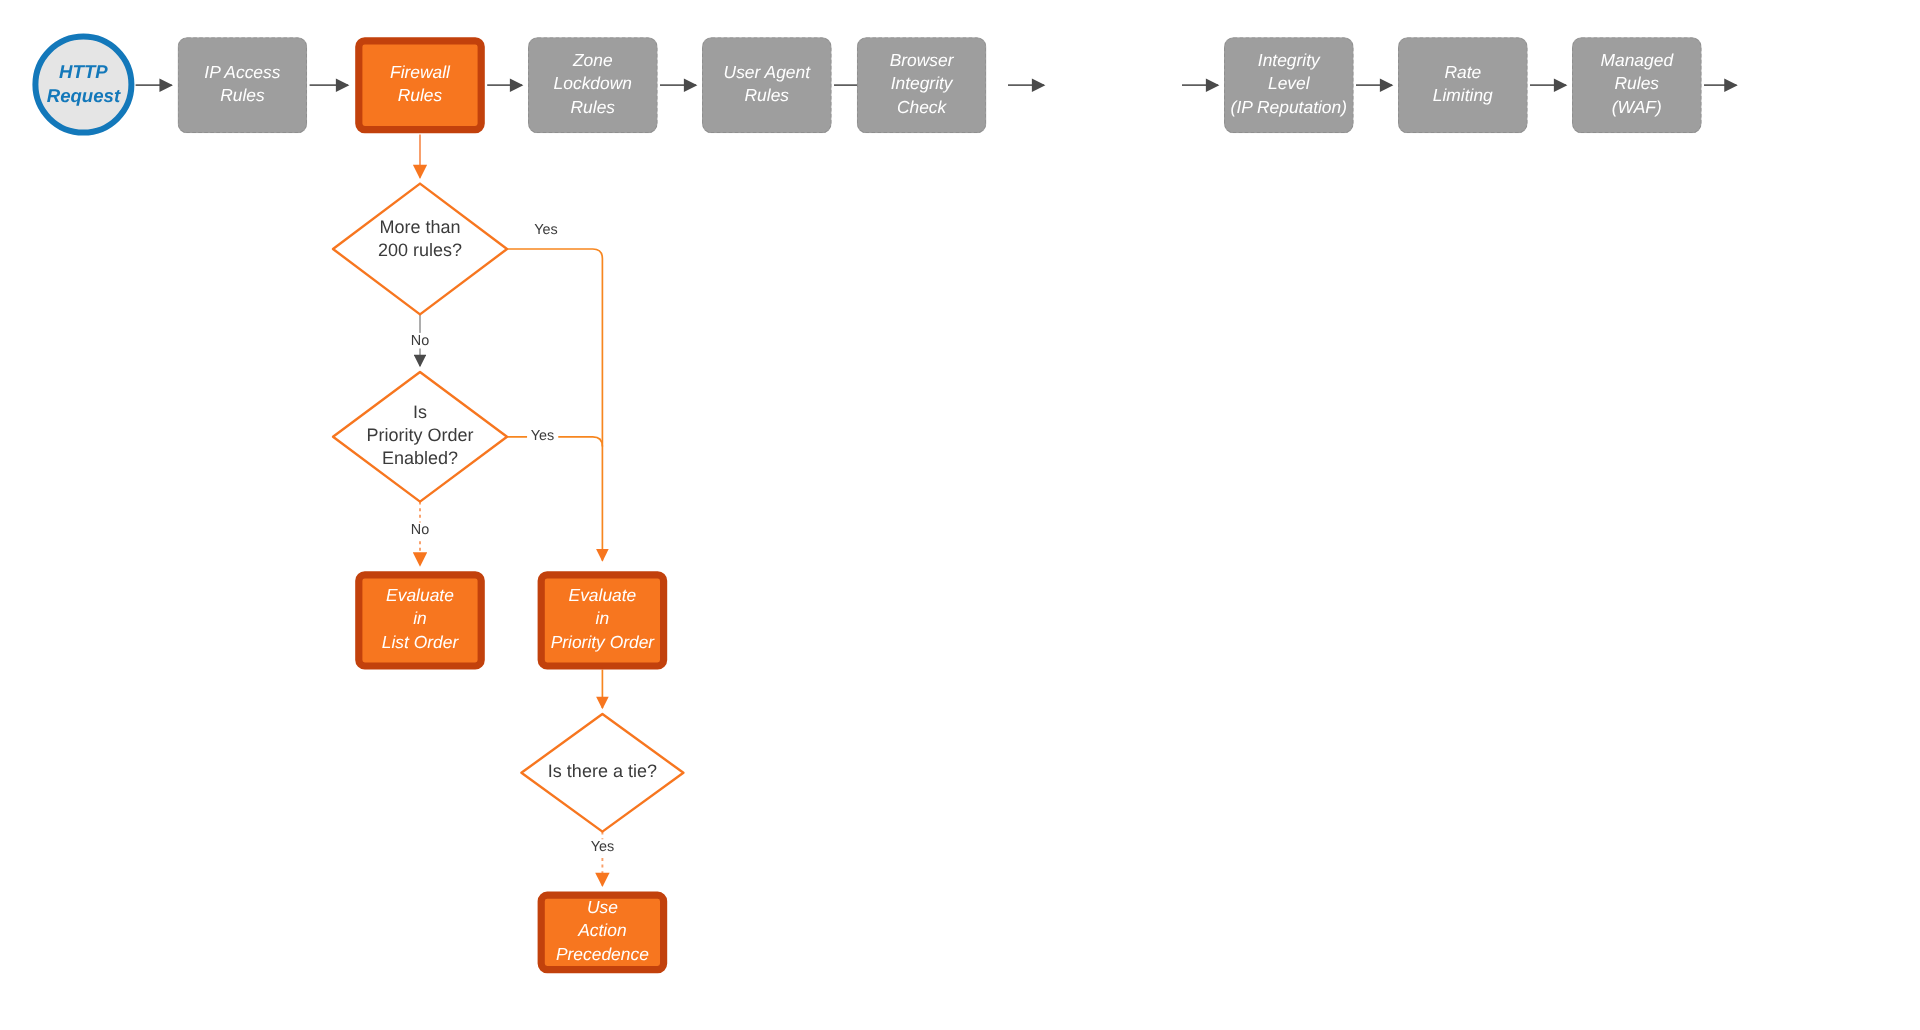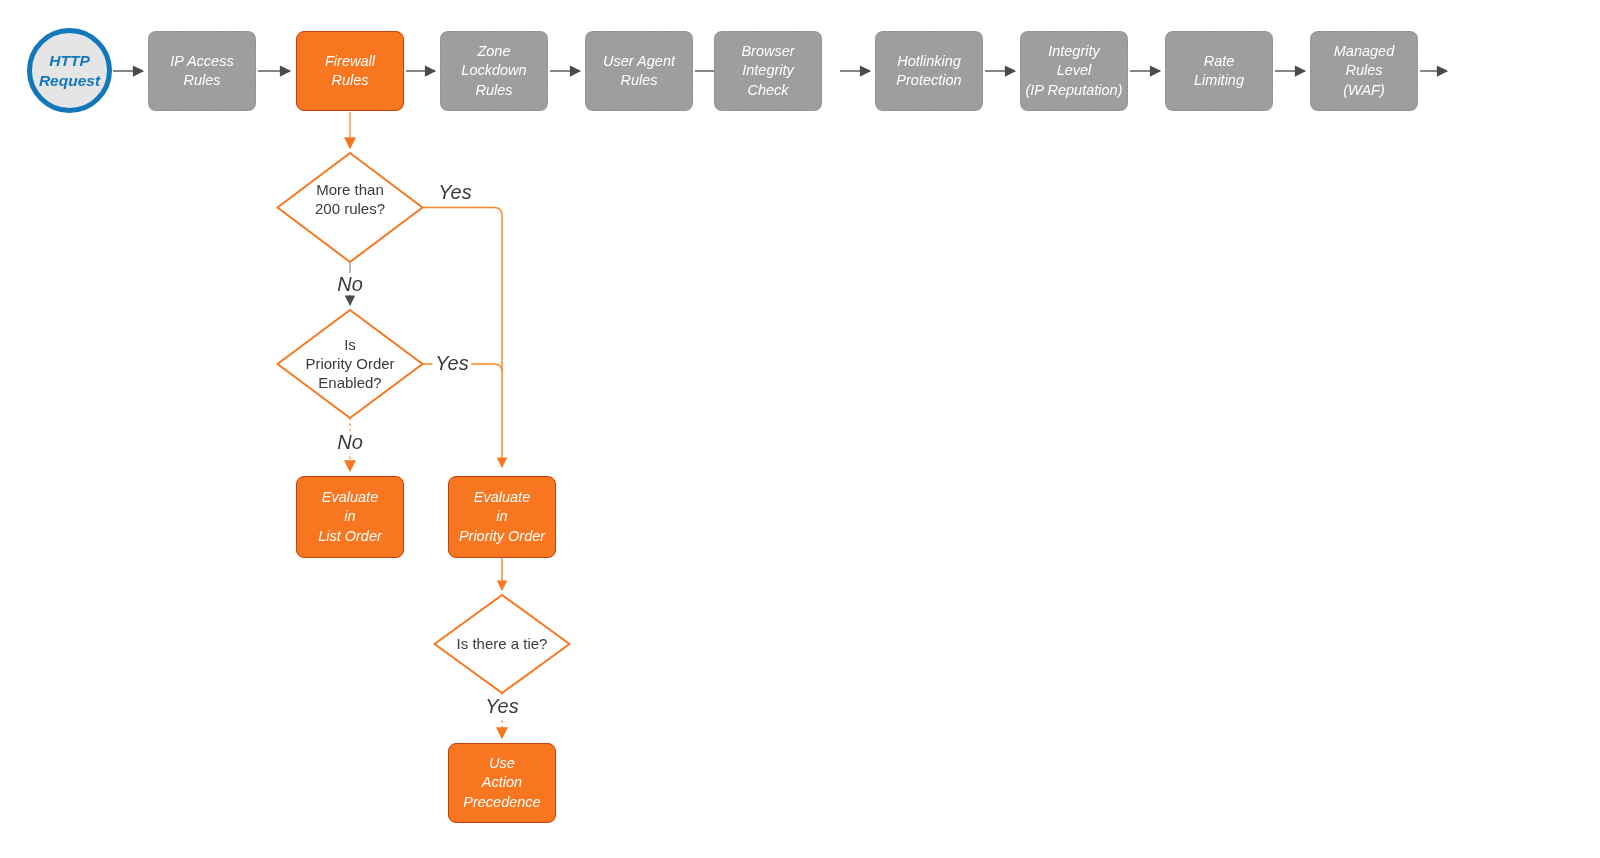--- a/index.html
+++ b/index.html
@@ -7,39 +7,39 @@
   .canvas{position:relative;width:1600px;height:858px;background:#ffffff;overflow:hidden;}
   .layer{position:absolute;left:0;top:0;width:1600px;height:858px;}
   svg.layer{pointer-events:none;}
 
   
   .node{position:absolute;display:flex;align-items:center;justify-content:center;
         text-align:center;border-radius:8px;box-sizing:border-box;
         font-size:14.5px;font-style:italic;color:#ffffff;line-height:1.32;
         white-space:pre-line;}
   .node.gray{background:#9e9e9e;border:1px dashed #8f8f8f;}
-  .node.orange{background:#f7761f;border:1px solid #c2410c;}
+  .node.orange{background:#f7761f;border:6px solid #c2410c;}
   .stage{width:108px;height:80px;top:31px;}
 
   
   .circle{position:absolute;width:85px;height:85px;border-radius:50%;
           display:flex;align-items:center;justify-content:center;text-align:center;
           font-weight:bold;font-style:italic;font-size:15.5px;line-height:1.25;
           box-sizing:border-box;white-space:pre-line;}
   .circle.start{border:5px solid #1378ba;background:#e5e5e5;color:#1378ba;}
   .circle.end{background:#1378ba;border:5px solid #1378ba;color:#ffffff;}
 
   
   .decision-label{position:absolute;transform:translate(-50%,-50%);
           text-align:center;font-size:15px;color:#3b3b3b;line-height:1.26;
           white-space:pre-line;}
 
   
   .edge-label{position:absolute;transform:translate(-50%,-50%);
-          font-size:20px;font-style:italic;color:#3b3b3b;background:#ffffff;
+          font-size:12px;color:#3b3b3b;background:#ffffff;
           padding:0 3px;line-height:1.1;}
 </style>
 </head>
 <body>
 
 <div class="canvas">
 
   <svg class="layer" width="1600" height="858" viewBox="0 0 1600 858">
     <defs>
       <marker id="arrow-gray" viewBox="0 0 10 10" refX="9" refY="5" markerWidth="9" markerHeight="7.5" orient="auto-start-reverse">
@@ -92,22 +92,20 @@
   <div class="node orange stage" style="left:296px;">Firewall
 Rules</div>
   <div class="node gray stage" style="left:440px;">Zone
 Lockdown
 Rules</div>
   <div class="node gray stage" style="left:585px;">User Agent
 Rules</div>
   <div class="node gray stage" style="left:714px;">Browser
 Integrity
 Check</div>
-  <div class="node gray stage" style="left:875px;">Hotlinking
-Protection</div>
   <div class="node gray stage" style="left:1020px;">Integrity
 Level
 (IP Reputation)</div>
   <div class="node gray stage" style="left:1165px;">Rate
 Limiting</div>
   <div class="node gray stage" style="left:1310px;">Managed
 Rules
 (WAF)</div>
 
 
@@ -117,21 +115,21 @@
 Priority Order
 Enabled?</div>
   <div class="decision-label" style="left:502px;top:644px;">Is there a tie?</div>
 
   <div class="node orange" style="left:296px;top:476px;width:108px;height:82px;">Evaluate
 in
 List Order</div>
   <div class="node orange" style="left:448px;top:476px;width:108px;height:82px;">Evaluate
 in
 Priority Order</div>
-  <div class="node orange" style="left:448px;top:743px;width:108px;height:80px;">Use
+  <div class="node orange" style="left:448px;top:743px;width:108px;height:68px;">Use
 Action
 Precedence</div>
 
   <div class="edge-label" style="left:455px;top:192px;">Yes</div>
   <div class="edge-label" style="left:350px;top:284px;">No</div>
   <div class="edge-label" style="left:452px;top:363px;">Yes</div>
   <div class="edge-label" style="left:350px;top:442px;">No</div>
   <div class="edge-label" style="left:502px;top:706px;">Yes</div>
 
 </div>

